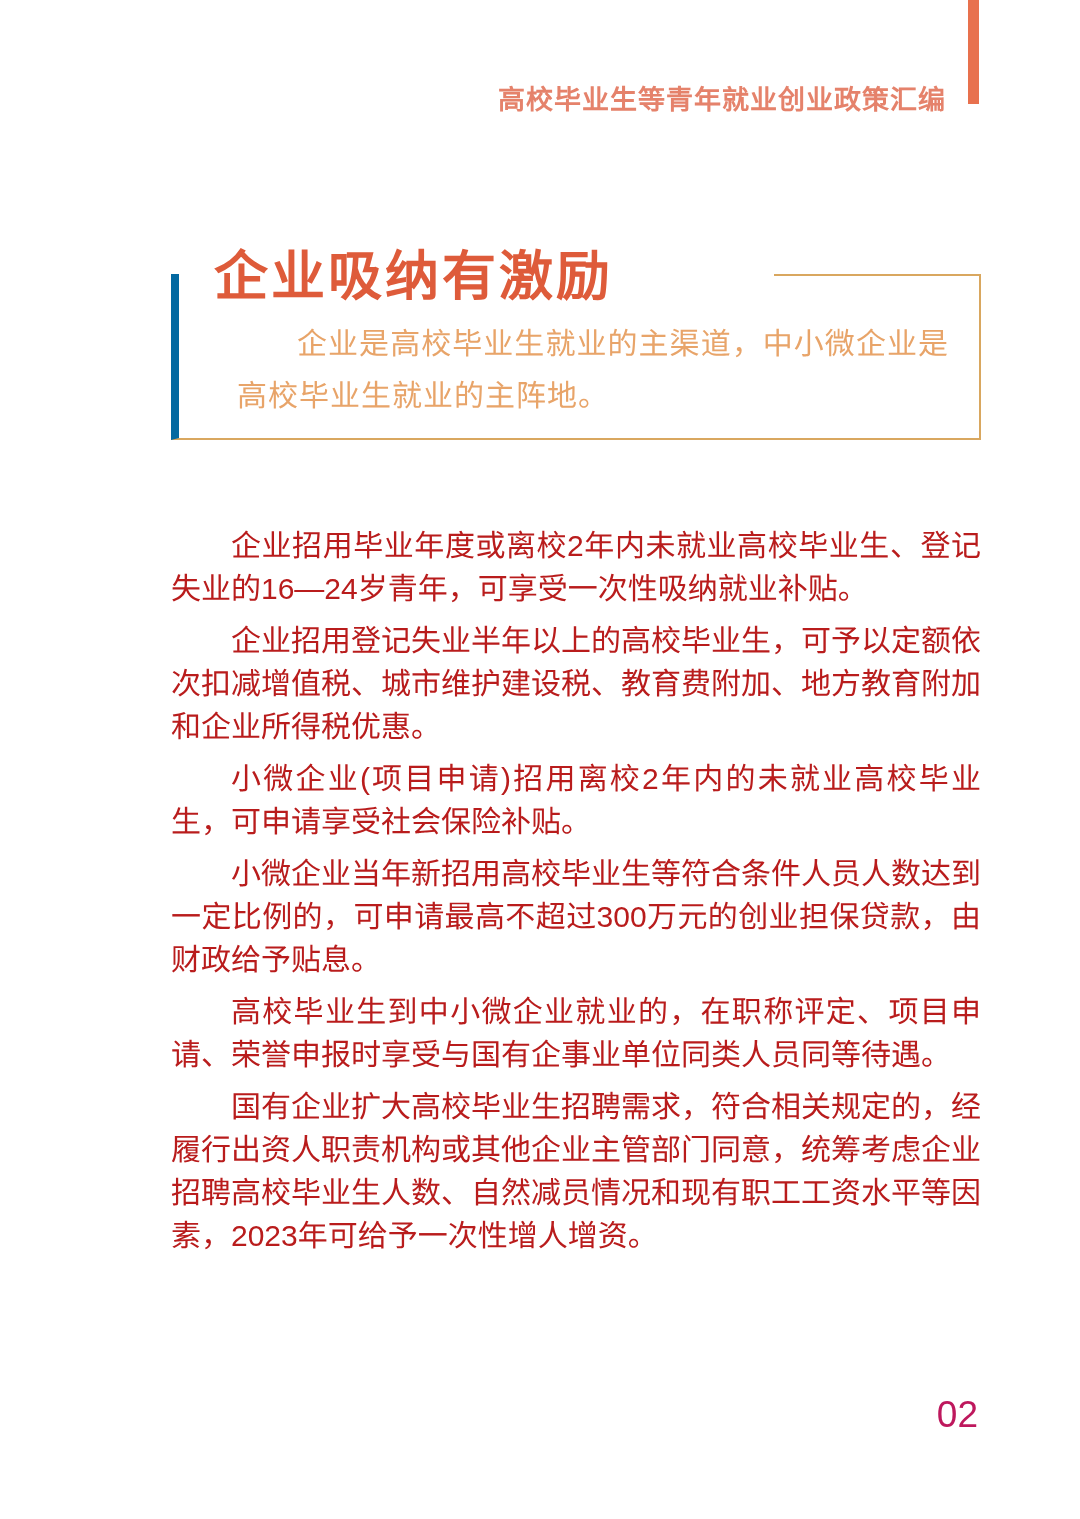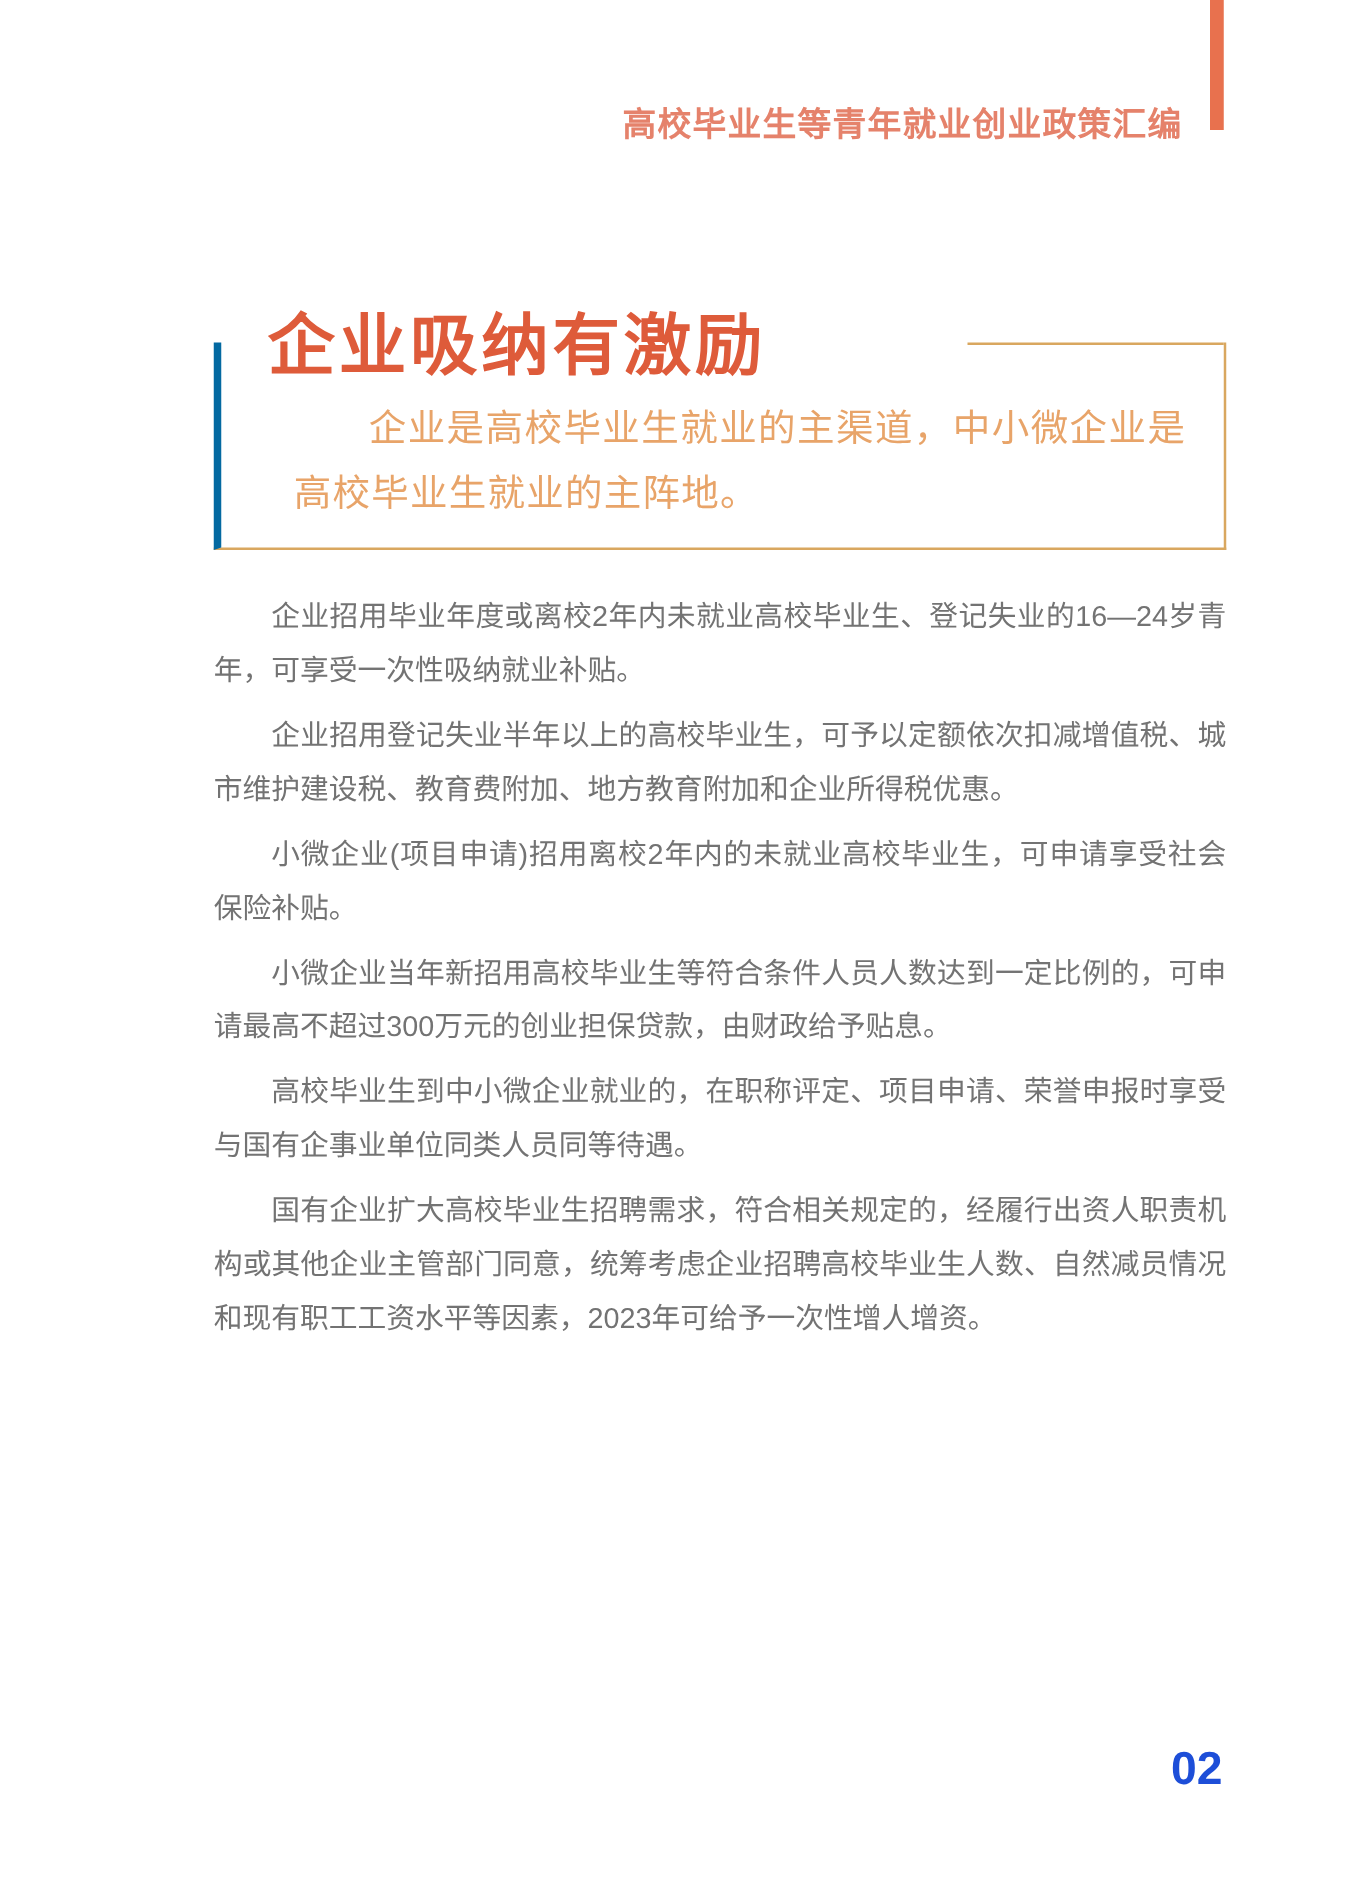--- a/index.html
+++ b/index.html
@@ -53,21 +53,21 @@
   }
 
   
   .quote-box {
     position: absolute;
     left: 135px;
     top: 274px;
     width: 810px;
     height: 166px;
     box-sizing: border-box;
-    border-left: 6px solid #0369a1;
+    border-left: 8px solid #0369a1;
     border-right: 2px solid #D9A75F;
     border-bottom: 2px solid #D9A75F;
     text-decoration: underline;
   }
   .quote-box .top-edge {
     position: absolute;
     top: 0;
     right: 0;
     width: 205px;
     height: 2px;
@@ -84,40 +84,40 @@
     letter-spacing: 1px;
     color: #E8A469;
     text-indent: 2em;
     text-align: justify;
   }
 
   
   .body-text {
     position: absolute;
     left: 135px;
-    top: 472px;
+    top: 524px;
     width: 810px;
-    font-size: 23px;
+    font-size: 30px;
     line-height: 43px;
-    color: #737373;
+    color: #b91c1c;
     text-align: justify;
   }
   .body-text p {
     margin: 0 0 9px 0;
     text-indent: 2em;
   }
 
   
   .page-number {
     position: absolute;
     top: 1394px;
     right: 138px;
     font-size: 37px;
-    font-weight: 700;
-    color: #1d4ed8;
+    font-weight: 400;
+    color: #be185d;
   }
 </style>
 </head>
 <body>
 
 <div class="page">
 
   <div class="accent-bar"></div>
 
   <div class="running-head">高校毕业生等青年就业创业政策汇编</div>

